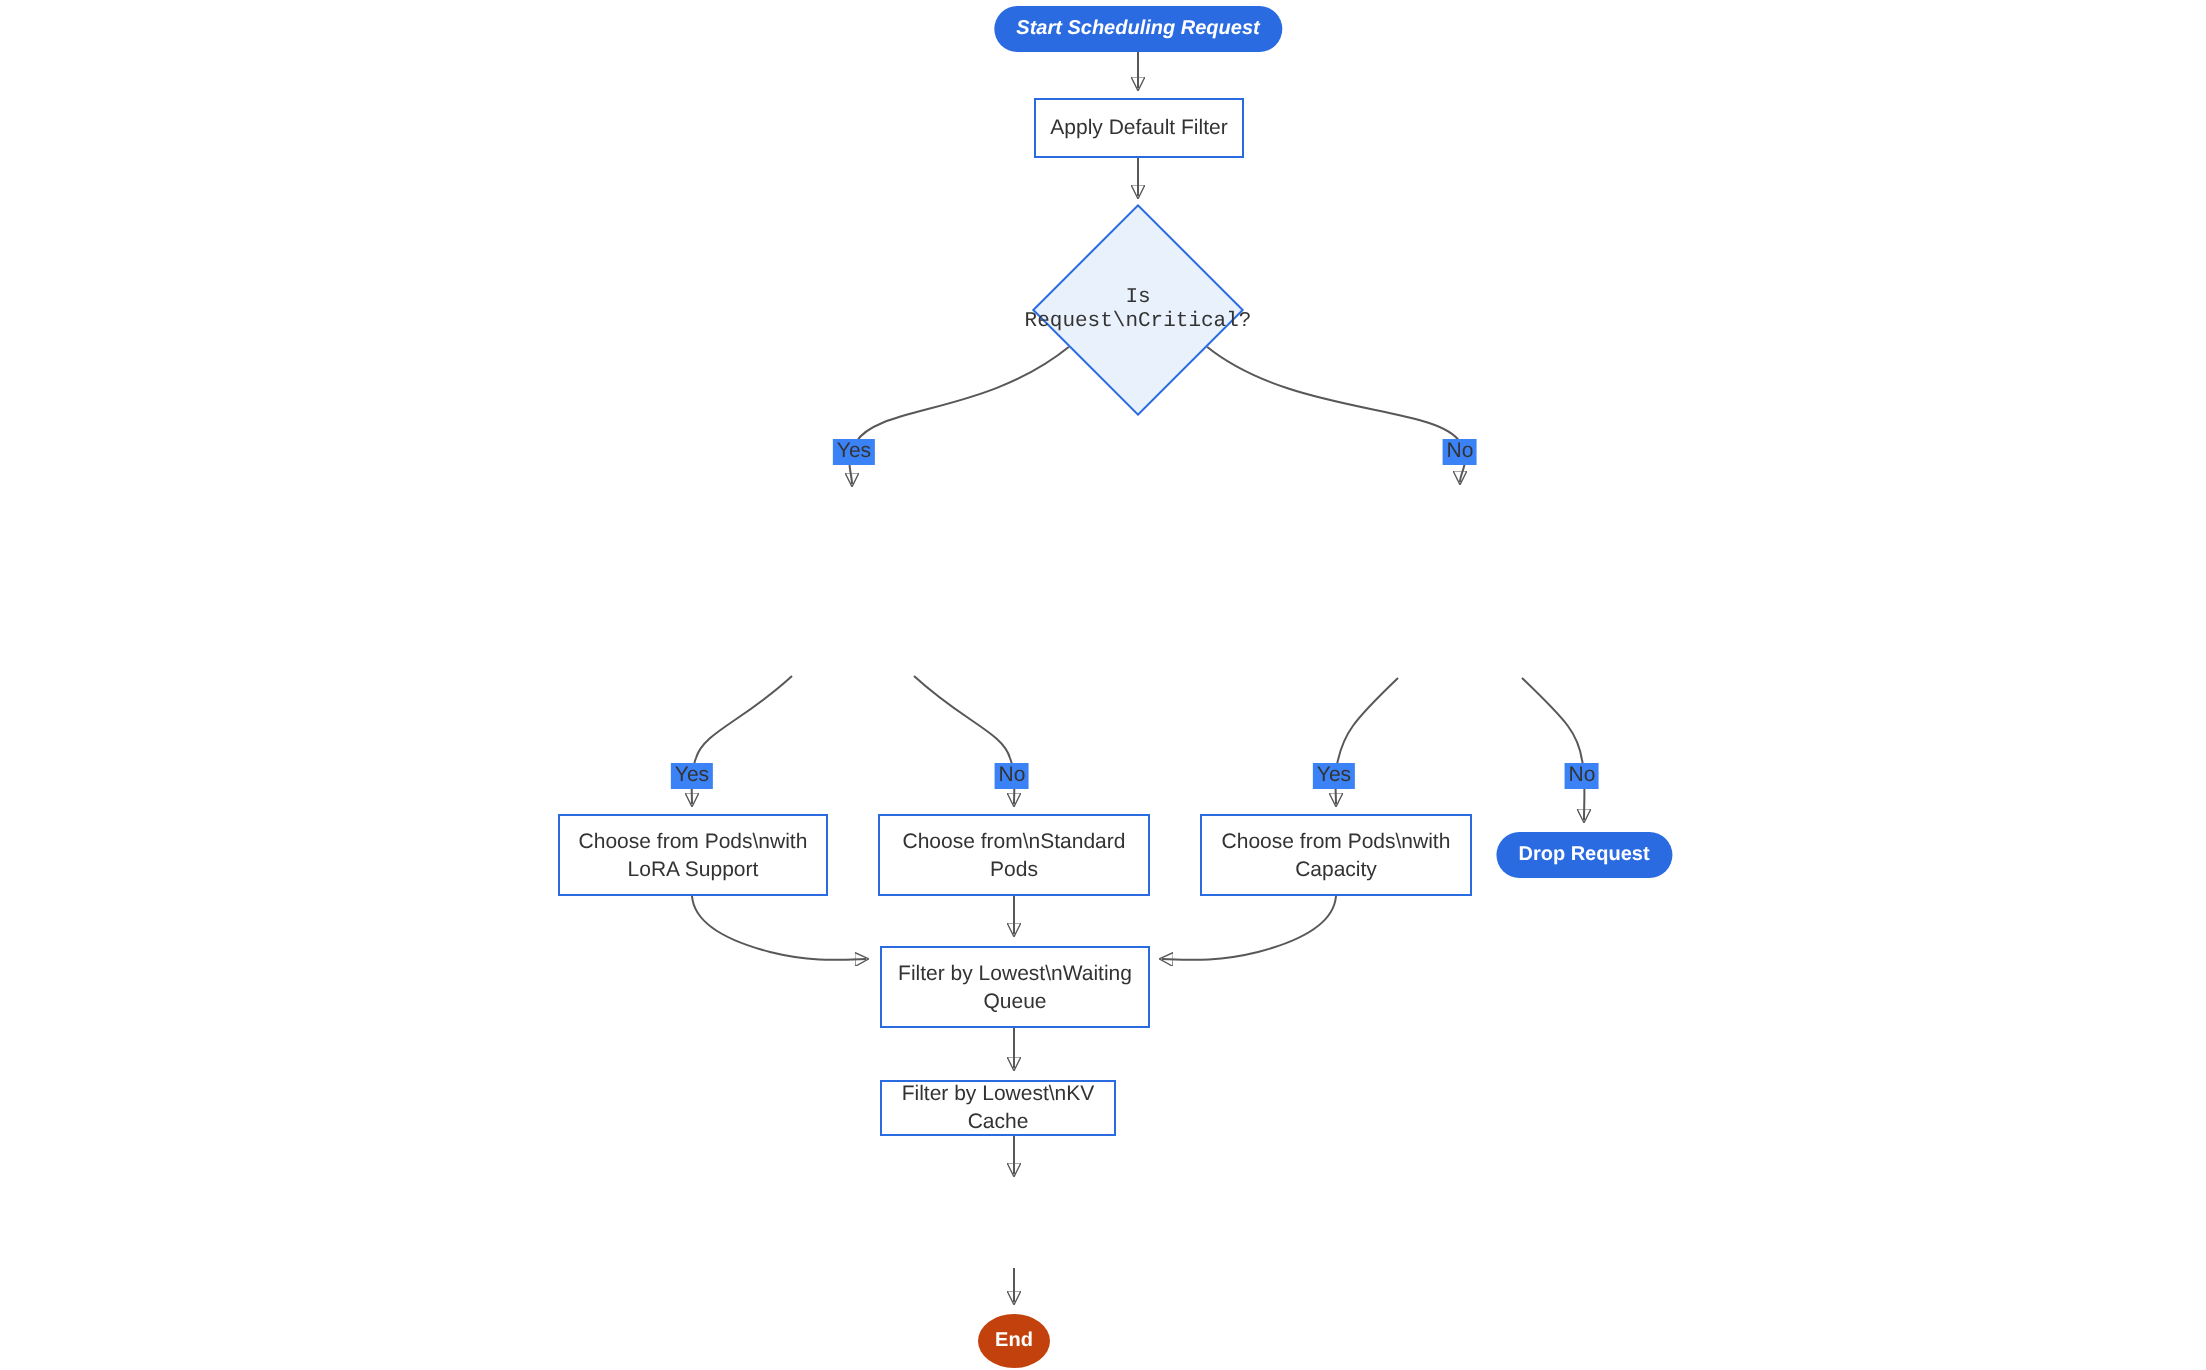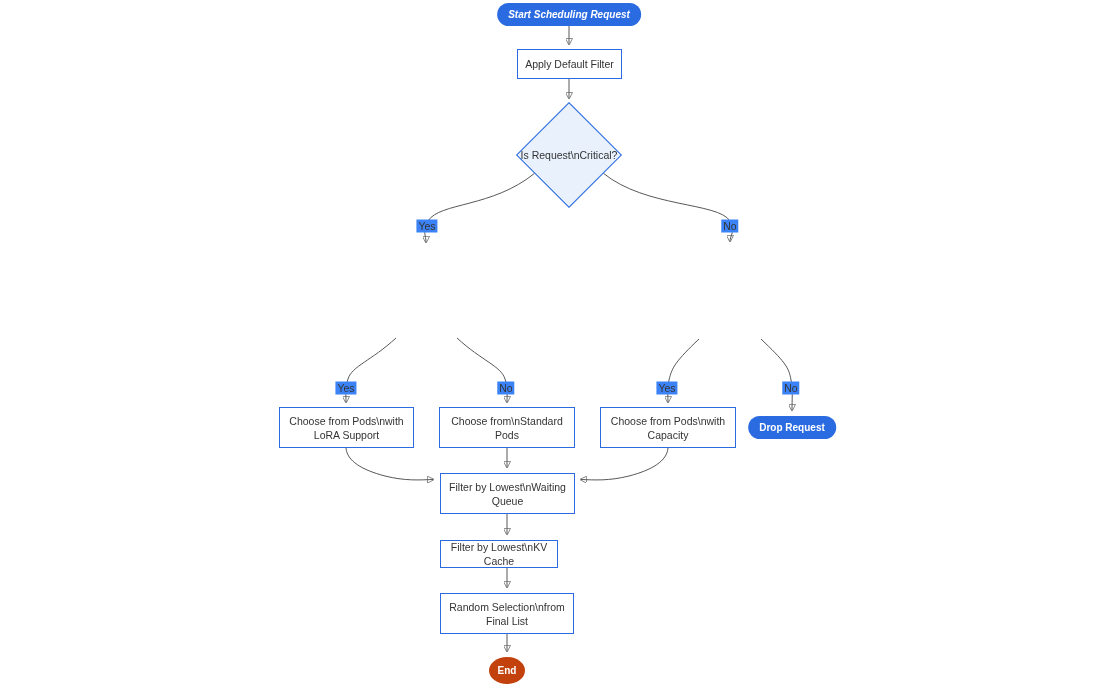--- a/index.html
+++ b/index.html
@@ -19,21 +19,21 @@
   .pill {
     background:#2a6be2; color:#ffffff; font-weight:bold; font-size:10px;
     border-radius:13px; height:23px; padding:0 11px; white-space:nowrap;
     transform:translateX(-50%); flex-direction:row;
   }
   .end-pill {
     background:#c2410c; color:#ffffff; font-weight:bold; font-size:10px;
     width:36px; height:27px; border-radius:50%;
     transform:translateX(-50%); flex-direction:row;
   }
-  .diamond-box { position:absolute; }
+  .diamond-box { position:absolute;font-family:Liberation Mono, monospace; }
   .diamond-shape {
     position:absolute; left:50%; top:50%;
     background:#e8f1fc; border:1.5px solid #2a6be2;
     transform:translate(-50%,-50%) rotate(45deg);
   }
   .diamond-label {
     position:absolute; left:0; top:0; right:0; bottom:0;
     display:flex; align-items:center; justify-content:center;
     font-size:10.5px; color:#333333; text-align:center;
   }
@@ -106,24 +106,20 @@
 
   <div class="node process" style="left:440px;top:473px;width:135px;height:41px;">
     <span class="line">Filter by Lowest\nWaiting</span>
     <span class="line">Queue</span>
   </div>
 
   <div class="node process" style="left:440px;top:540px;width:118px;height:28px;">
     <span class="line">Filter by Lowest\nKV Cache</span>
   </div>
 
-  <div class="node process" style="left:440px;top:593px;width:134px;height:41px;">
-    <span class="line">Random Selection\nfrom</span>
-    <span class="line">Final List</span>
-  </div>
 
   <div class="node end-pill" style="left:507px;top:657px;">
     <span>End</span>
   </div>
 
   <div class="edge-label" style="left:427px;top:226px;">Yes</div>
   <div class="edge-label" style="left:730px;top:226px;">No</div>
   <div class="edge-label" style="left:346px;top:388px;">Yes</div>
   <div class="edge-label" style="left:506px;top:388px;">No</div>
   <div class="edge-label" style="left:667px;top:388px;">Yes</div>

